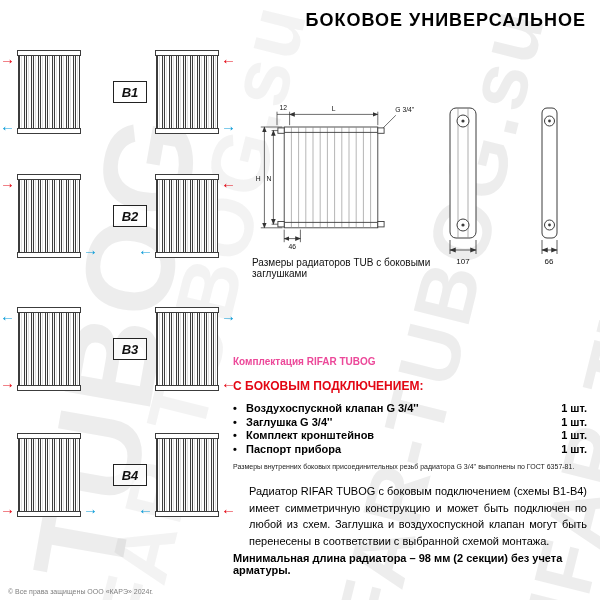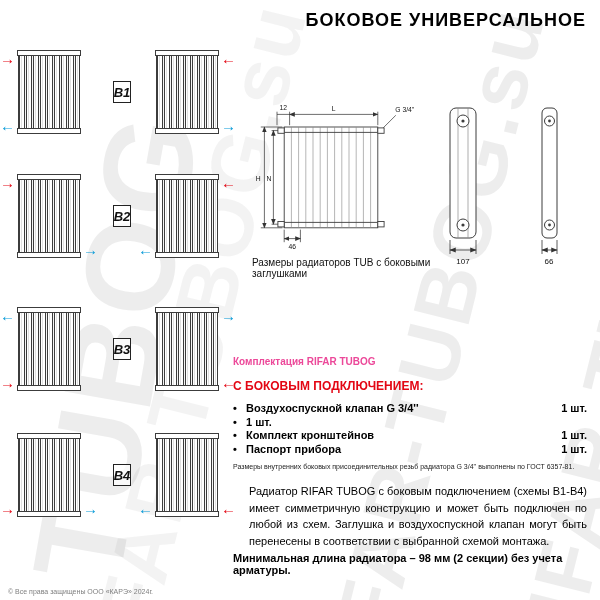--- a/index.html
+++ b/index.html
@@ -25,21 +25,21 @@
   .row-b1{top:50px}.row-b2{top:174px}.row-b3{top:307px}.row-b4{top:433px}
   .rad-wrap{position:absolute;top:0;width:62px;height:84px;}
   .rad-wrap.l{left:2px}.rad-wrap.r{left:140px}
   .radiator{position:absolute;inset:0;border:1px solid var(--ink);
     background:repeating-linear-gradient(90deg,
       var(--ink) 0 1px,#fff 1px 2px,#e0e0e0 2px 3px,#fff 3px 5px,
       var(--ink) 5px 6px,#f6f6f6 6px 7px);}
   .radiator::before,.radiator::after{content:"";position:absolute;left:-2px;right:-2px;height:4px;
       background:#fff;border:1px solid var(--ink);}
   .radiator::before{top:-1px}.radiator::after{bottom:-1px}
-  .scheme-label{position:absolute;left:97px;top:31px;width:18px;height:22px;
+  .scheme-label{position:absolute;left:97px;top:31px;width:34px;height:22px;
       border:1.5px solid #222;display:flex;align-items:center;justify-content:center;
       font-weight:bold;font-style:italic;font-size:13px;background:rgba(255,255,255,.7);}
   .arr{position:absolute;font-size:15px;font-weight:bold;line-height:1;}
   .a-tl{top:1px;left:-18px}.a-bl{bottom:1px;left:-18px}
   .a-tr{top:1px;right:-18px}.a-br{bottom:1px;right:-18px}
   .red{color:var(--red)}.blue{color:var(--blue)}
   
   .dim-svg{position:absolute;left:250px;top:100px;width:180px;height:162px;}
   .drawing-caption{position:absolute;left:252px;top:257px;width:190px;font-size:10px;color:#111;}
   .prof-svg{position:absolute;left:420px;top:98px;width:170px;height:175px;}
@@ -198,20 +198,21 @@
       <div class="kit-title">Комплектация RIFAR TUBOG</div>
       <div class="kit-sub">С БОКОВЫМ ПОДКЛЮЧЕНИЕМ:</div>
       <div class="kit-list">
         <div class="kit-item">
           <span class="b">•</span>
           <span class="n">Воздухоспускной клапан G 3/4''</span>
           <span class="q">1 шт.</span>
         </div>
         <div class="kit-item">
           <span class="b">•</span>
+          <span class="n">Заглушка G 3/4''</span>
           <span class="q">1 шт.</span>
         </div>
         <div class="kit-item">
           <span class="b">•</span>
           <span class="n">Комплект кронштейнов</span>
           <span class="q">1 шт.</span>
         </div>
         <div class="kit-item">
           <span class="b">•</span>
           <span class="n">Паспорт прибора</span>

